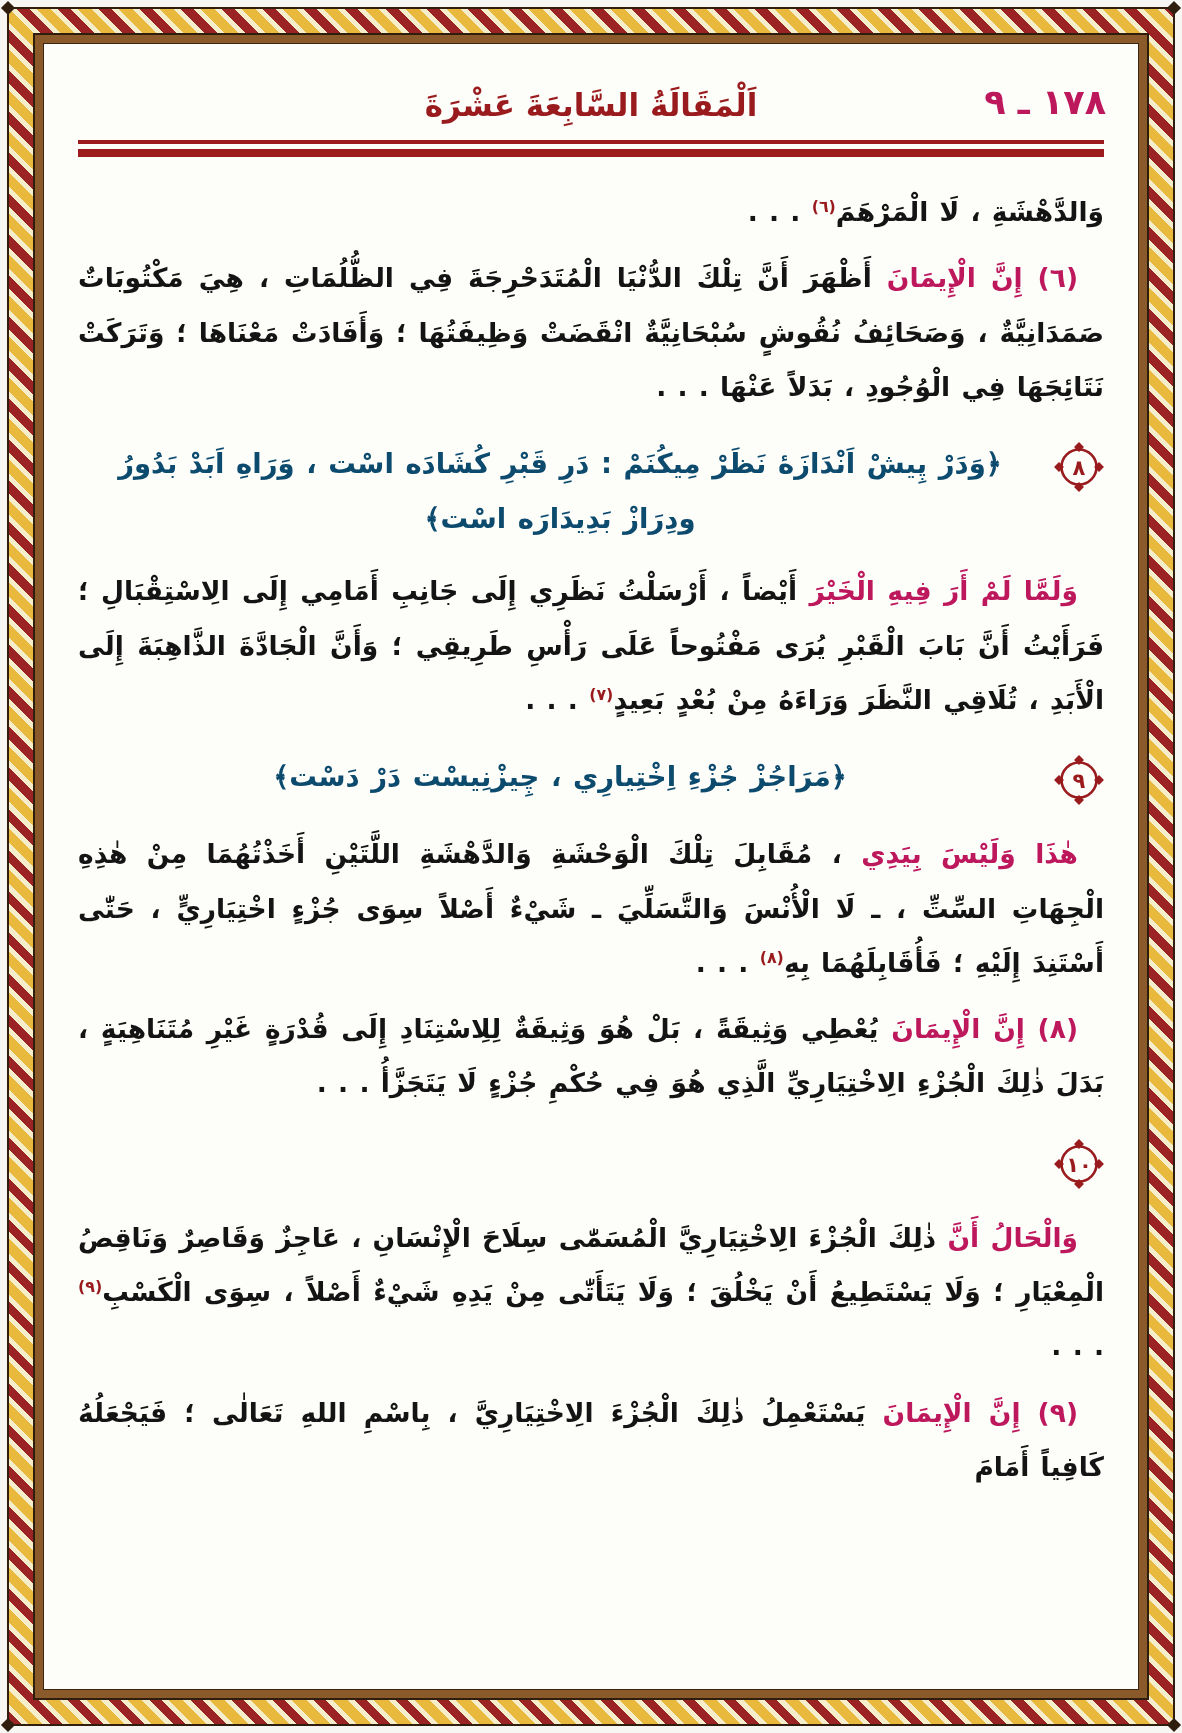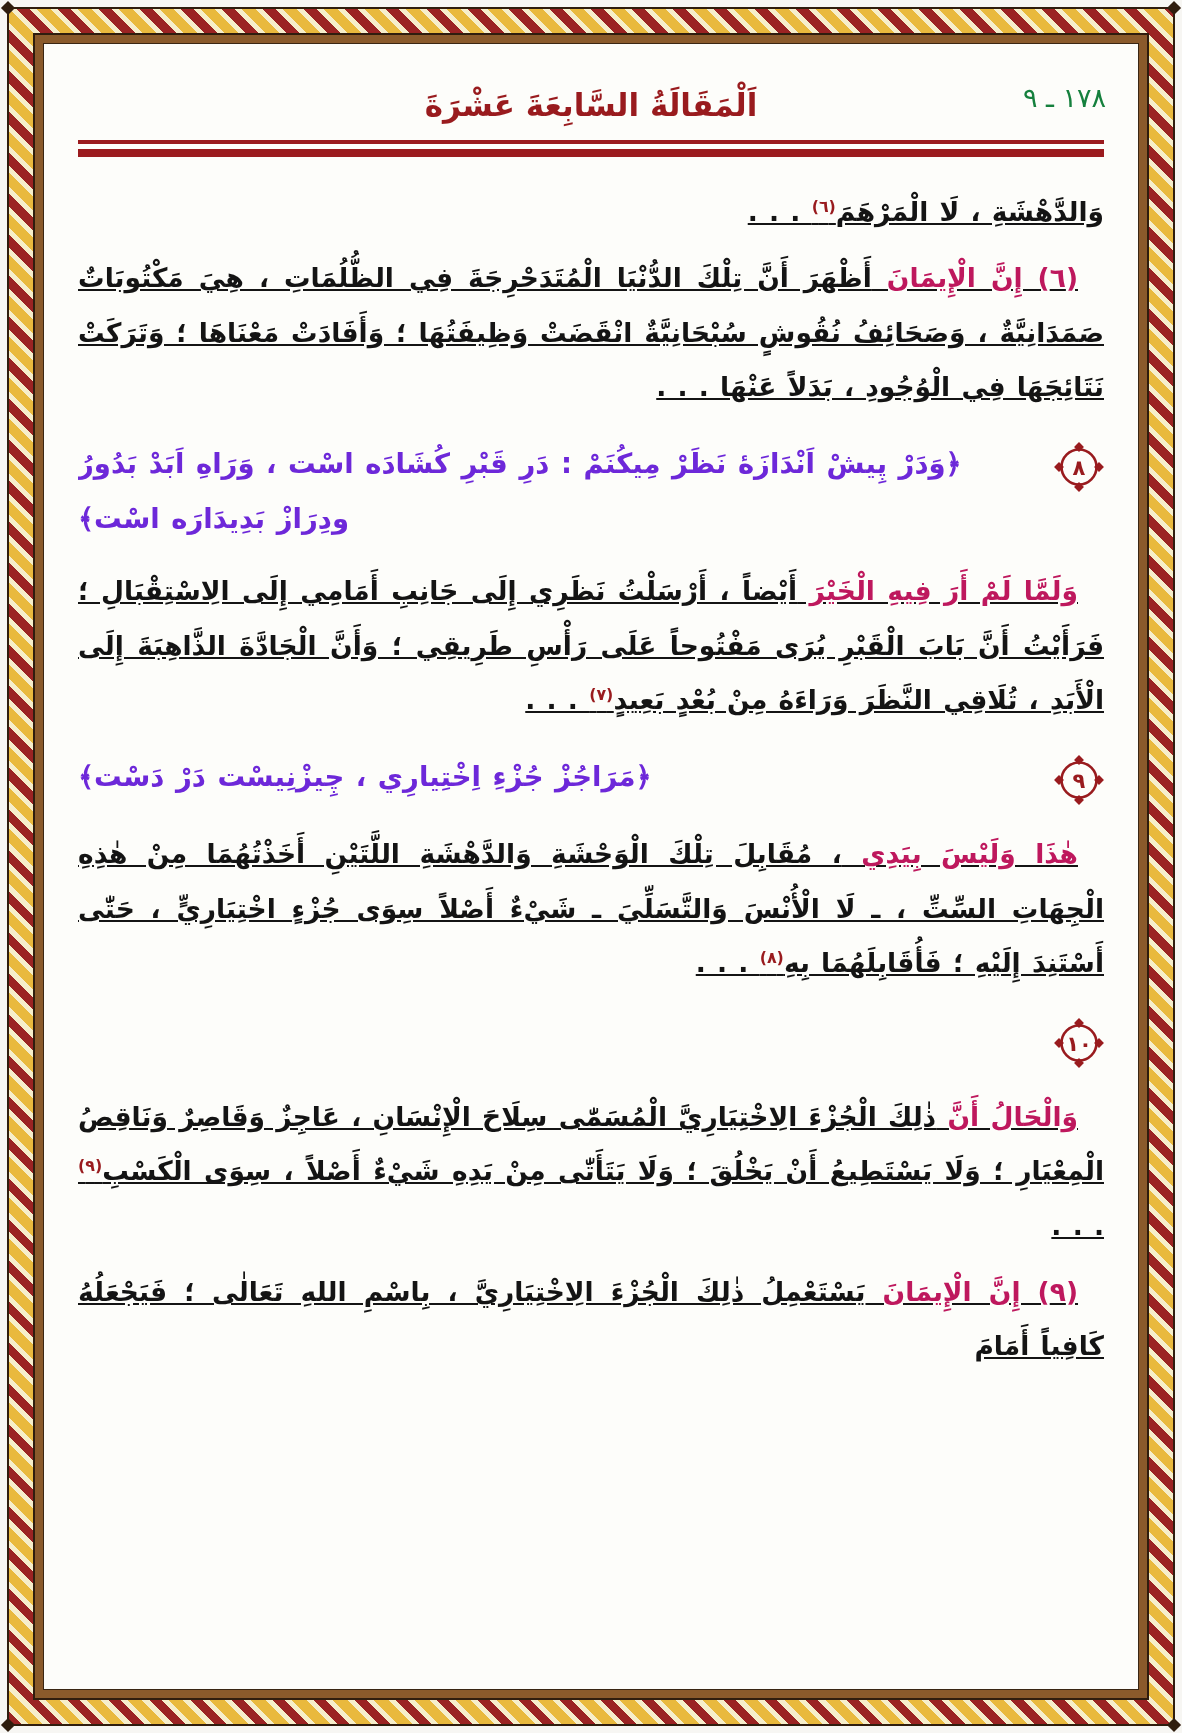--- a/index.html
+++ b/index.html
@@ -37,21 +37,21 @@
     position:absolute;width:10px;height:10px;background:#2f1d0e;
     transform:rotate(45deg);
   }
   .nub-tl{top:3px;left:3px;} .nub-tr{top:3px;right:3px;}
   .nub-bl{bottom:3px;left:3px;} .nub-br{bottom:3px;right:3px;}
 
   
   .header{position:relative;height:64px;flex:0 0 auto;}
   .page-no{
     position:absolute;left:auto;right:-2px;top:16px;
-    color:#15803d;font-weight:normal;font-size:27px;letter-spacing:1px;
+    color:#be185d;font-weight:bold;font-size:35px;letter-spacing:1px;
     direction:rtl;
   }
   .doc-title{
     position:absolute;left:0;right:0;top:8px;margin:13px;
     text-align:center;color:#991b1e;font-weight:bold;font-size:31px;
   }
   .rules{flex:0 0 auto;margin-top:10px;}
   .rule-thin{height:4px;background:#9b1b1e;}
   .rule-thick{height:8px;background:#9b1b1e;margin-top:5px;}
 
@@ -59,36 +59,35 @@
   .body-content{
     flex:1 1 auto;overflow:hidden;margin-top:16px;
     direction:rtl;
   }
   .para{
     margin:12px 0;
     font-size:26.5px;font-weight:bold;line-height:2.05;
     color:#141414;
     text-align:justify;text-align-last:right;
     word-spacing:2px;
-    text-decoration:underline;
   }
   .para.indent{text-indent:26px;}
   .red{color:#be185d;}
   .blk{color:#141414;}
   .fn{
     color:#991b1e;font-size:0.60em;vertical-align:0.55em;
     letter-spacing:0;
   }
   .verse-row{
     display:flex;direction:rtl;align-items:flex-start;gap:12px;
     margin:22px 0 18px 0;
   }
   .verse-med{flex:0 0 auto;margin-top:6px;}
   .verse-text{
-    flex:1 1 auto;text-align:left;color:#6d28d9;
+    flex:1 1 auto;text-align:center;color:#0c4a6e;
     font-size:27.5px;font-weight:bold;line-height:2.0;
     word-spacing:2px;
   }
 </style>
 </head>
 <body>
 
 <div class="band-chain"></div>
 <div class="corner-nub nub-tl"></div>
 <div class="corner-nub nub-tr"></div>
@@ -129,20 +128,21 @@
               <rect x="21.5" y="1.5" width="7" height="7" transform="rotate(45 25 5)"></rect>
               <rect x="21.5" y="41.5" width="7" height="7" transform="rotate(45 25 45)"></rect>
               <rect x="1.5" y="21.5" width="7" height="7" transform="rotate(45 5 25)"></rect>
               <rect x="41.5" y="21.5" width="7" height="7" transform="rotate(45 45 25)"></rect>
             </g>
             <text x="25" y="33" text-anchor="middle" font-size="21" font-weight="bold" fill="#991b1e" font-family="DejaVu Sans, sans-serif">٩</text>
           </svg></span>
         <div class="verse-text">﴿مَرَاجُزْ جُزْءِ اِخْتِيارِي ، چِيزْنِيسْت دَرْ دَسْت﴾</div>
       </div>
       <p class="para indent"><span class="red">هٰذَا وَلَيْسَ بِيَدِي </span><span class="blk">، مُقَابِلَ تِلْكَ الْوَحْشَةِ وَالدَّهْشَةِ اللَّتَيْنِ أَخَذْتُهُمَا مِنْ هٰذِهِ الْجِهَاتِ السِّتِّ ، ـ لَا الْأُنْسَ وَالتَّسَلِّيَ ـ شَيْءٌ أَصْلاً سِوَى جُزْءٍ اخْتِيَارِيٍّ ، حَتّٰى أَسْتَنِدَ إِلَيْهِ ؛ فَأُقَابِلَهُمَا بِهِ</span><span class="fn">(٨)</span><span class="blk"> . . .</span></p>
+      <p class="para indent"><span class="red">(٨) إِنَّ الْإِيمَانَ </span><span class="blk">يُعْطِي وَثِيقَةً ، بَلْ هُوَ وَثِيقَةٌ لِلِاسْتِنَادِ إِلَى قُدْرَةٍ غَيْرِ مُتَنَاهِيَةٍ ، بَدَلَ ذٰلِكَ الْجُزْءِ الِاخْتِيَارِيِّ الَّذِي هُوَ فِي حُكْمِ جُزْءٍ لَا يَتَجَزَّأُ . . .</span></p>
       <div class="verse-row">
         <span class="verse-med"><svg width="50" height="50" viewBox="0 0 50 50">
             <circle cx="25" cy="25" r="17.5" fill="none" stroke="#991b1e" stroke-width="2.6"></circle>
             <g fill="#991b1e">
               <rect x="21.5" y="1.5" width="7" height="7" transform="rotate(45 25 5)"></rect>
               <rect x="21.5" y="41.5" width="7" height="7" transform="rotate(45 25 45)"></rect>
               <rect x="1.5" y="21.5" width="7" height="7" transform="rotate(45 5 25)"></rect>
               <rect x="41.5" y="21.5" width="7" height="7" transform="rotate(45 45 25)"></rect>
             </g>
             <text x="25" y="33" text-anchor="middle" font-size="21" font-weight="bold" fill="#991b1e" font-family="DejaVu Sans, sans-serif">١٠</text>

